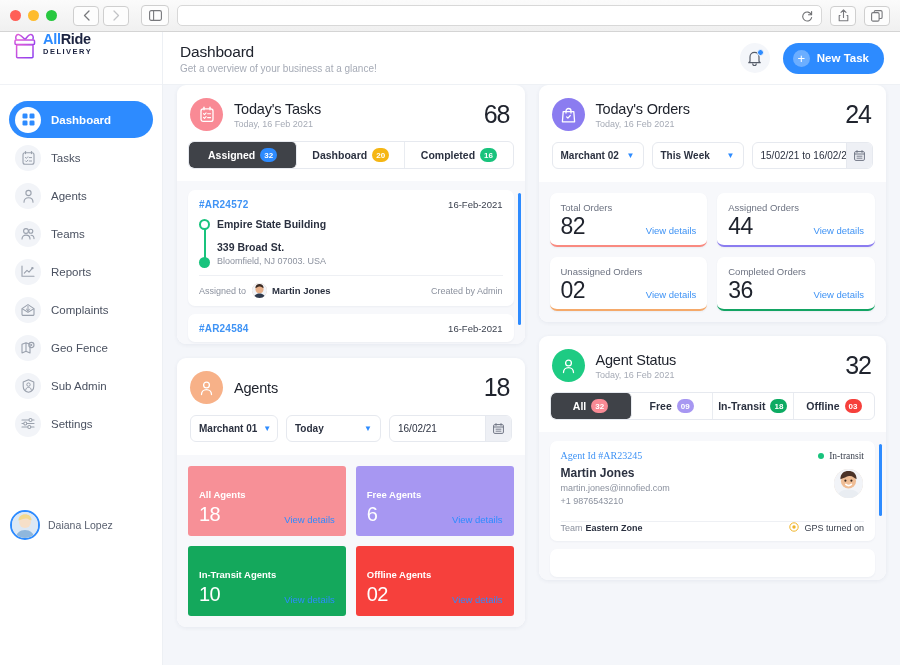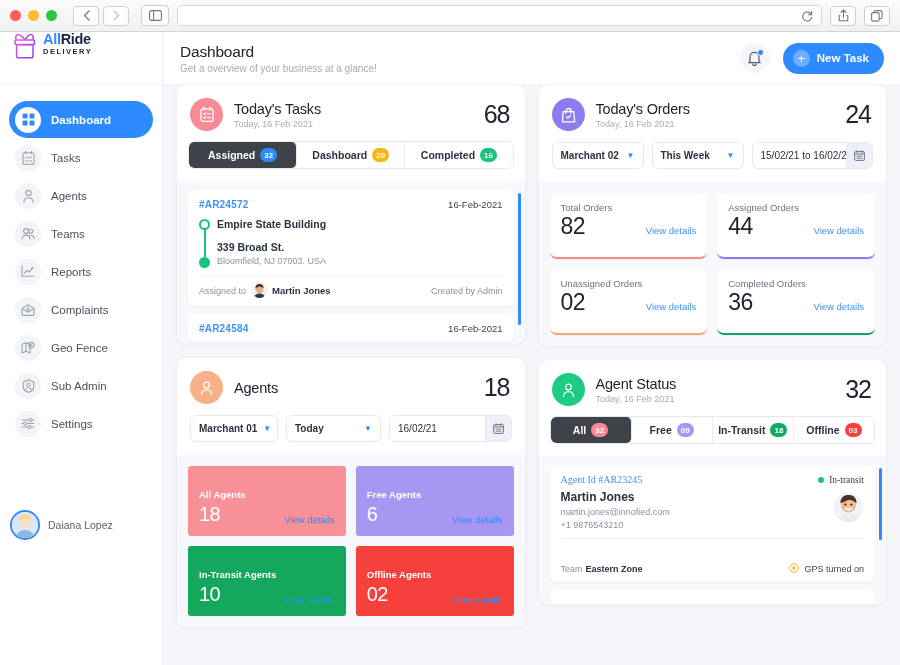--- a/index.html
+++ b/index.html
@@ -220,21 +220,21 @@
     position: absolute; right: 4px; top: 12px; width: 3px; height: 132px;
     background: #2d8bff; border-radius: 2px;
   }
 
   
   .stat-grid {
     background: #f7f8fb; padding: 11px; display: grid;
     grid-template-columns: 1fr 1fr; gap: 10px;
   }
   .stat-card {
-    background: #fff; border-radius: 7px; padding: 9px 11px 21px 11px;
+    background: #fff; border-radius: 7px; padding: 9px 11px 9px 11px;
     box-shadow: 0 1px 2px rgba(40,60,100,.06); position: relative;
     border-bottom: 2.5px solid transparent;
   }
   .stat-label { font-size: 9.5px; color: #6c7281; }
   .stat-row { display: flex; align-items: flex-end; margin-top: 3px; }
   .stat-value { font-size: 23px; color: #20242e; letter-spacing: -.5px; line-height: 20px; }
   .stat-link { margin-left: auto; font-size: 9.5px; color: #3f93f5; cursor: pointer; }
 
   
   .tile-grid {
@@ -258,21 +258,21 @@
   .agent-state { margin-left: auto; display: flex; align-items: center; gap: 5px;
     font-size: 9.5px; color: #3b414e; }
   .state-dot { width: 6px; height: 6px; border-radius: 50%; background: #19c37d; }
   .agent-name { font-size: 12px; font-weight: bold; color: #2b3140; margin-top: 5px; }
   .agent-line { font-size: 9px; color: #8b919e; margin-top: 3px; }
   .agent-photo {
     position: absolute; right: 12px; top: 28px; width: 29px; height: 29px;
     border-radius: 50%; overflow: hidden; background: #ead9c8;
   }
   .agent-foot {
-    margin-top: 8px; border-top: 1px solid #eef0f4; padding-top: 24px;
+    margin-top: 15px; border-top: 1px solid #eef0f4; padding-top: 0;
     display: flex; align-items: center; font-size: 9px; color: #8b919e;
   }
   .team-val { font-weight: bold; color: #2b3140; margin-left: 3px; }
   .gps { margin-left: auto; display: flex; align-items: center; gap: 5px; color: #3b414e; }
   .gps-icon { color: #f0b429; font-size: 10px; }
   .agent-scroll {
     position: absolute; right: 4px; top: 12px; width: 3px; height: 72px;
     background: #2d8bff; border-radius: 2px;
   }
 </style>

